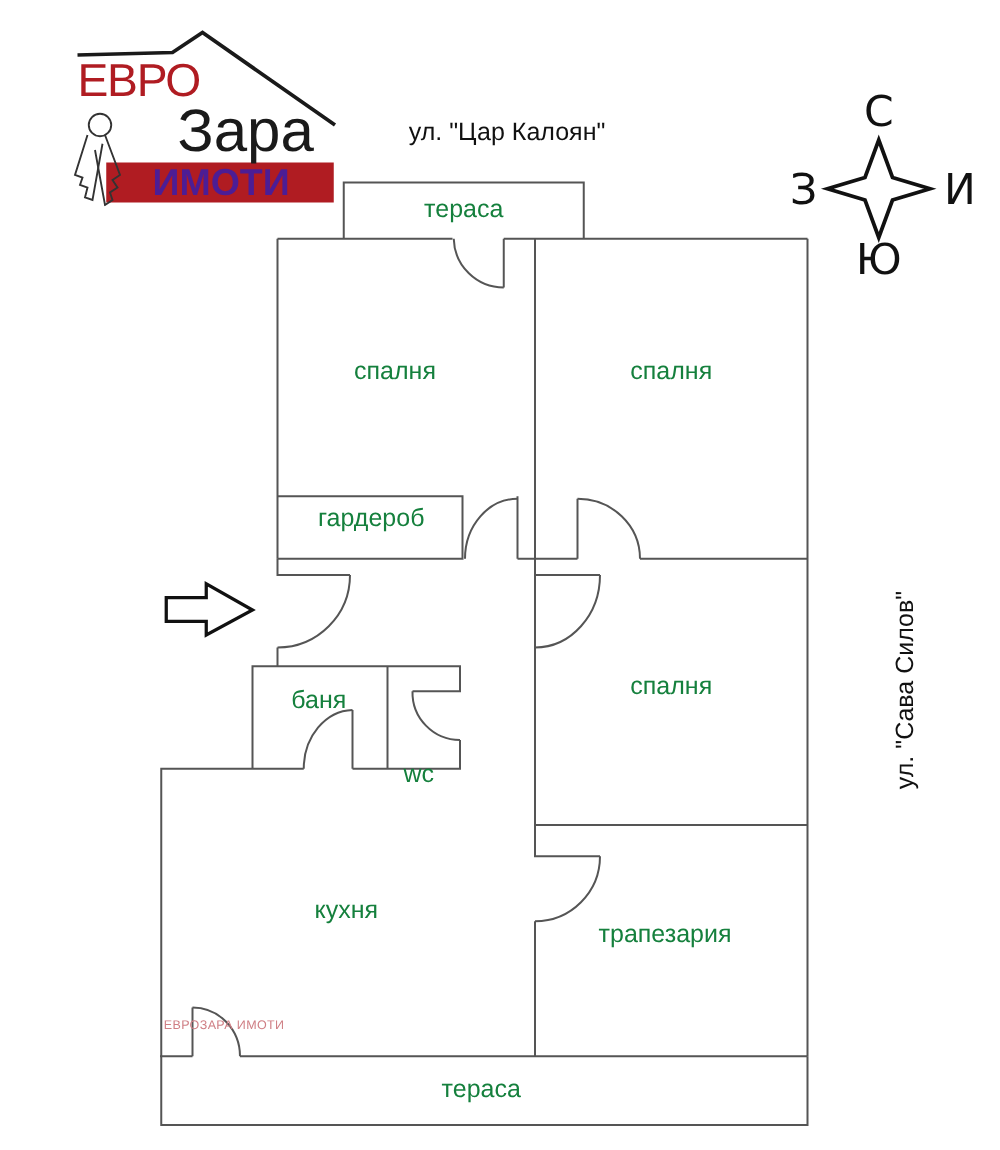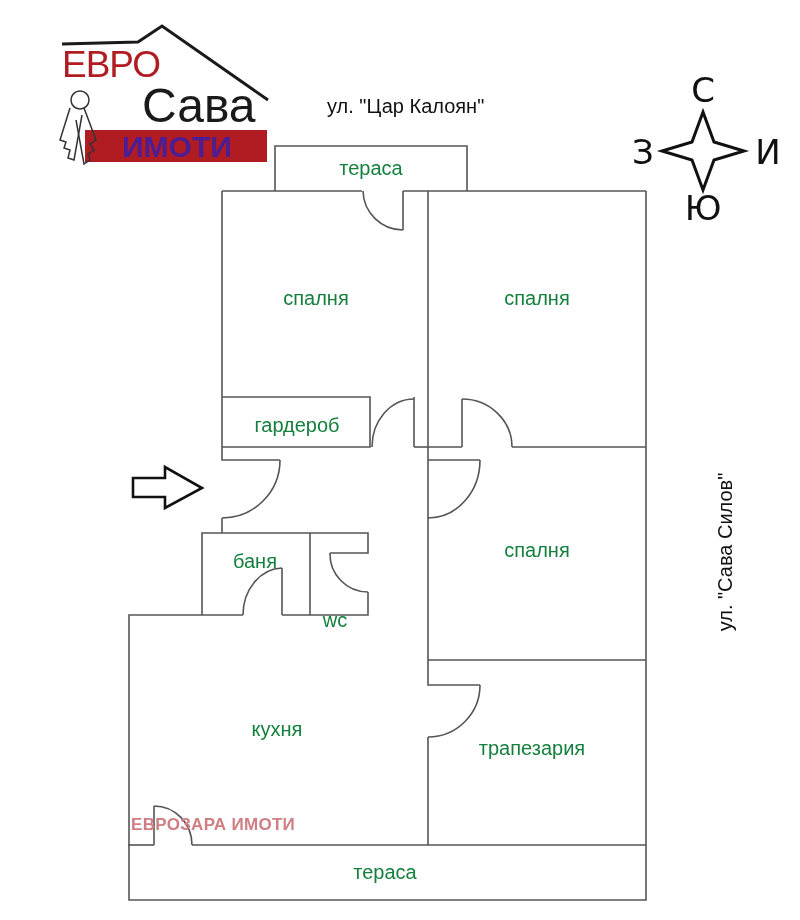--- a/index.html
+++ b/index.html
@@ -3,41 +3,41 @@
 <meta charset="utf-8">
 <style>
   html, body { margin:0; padding:0; background:#ffffff; }
   body { width:800px; height:920px; position:relative; overflow:hidden; font-family:"Liberation Sans", sans-serif; color:#111; }
   .abs { position:absolute; }
   svg.plan { position:absolute; left:0; top:0; }
   .room-label { position:absolute; font-size:20px; color:#15803d; white-space:nowrap; transform:translate(-50%,-50%); }
   .street { position:absolute; font-size:20px; color:#111; white-space:nowrap; }
   .street-vert { position:absolute; font-size:20px; white-space:nowrap; transform-origin:center center; transform:translate(-50%,-50%) rotate(-90deg); }
   .compass-letter { position:absolute; font-size:34px; color:#111; transform:translate(-50%,-50%); font-family:"DejaVu Sans", sans-serif; }
-  .watermark { position:absolute; font-size:17px; font-weight:bold; color:#cf7e84; white-space:nowrap; letter-spacing:0.3px; }
+  .watermark { position:absolute; font-size:10px; font-weight:normal; color:#cf7e84; white-space:nowrap; letter-spacing:0.3px; }
   .logo-evro { position:absolute; font-size:37px; color:#b01c22; letter-spacing:-1px; line-height:1; }
   .logo-zara { position:absolute; font-size:48px; color:#1a1a1a; line-height:1; }
   .logo-imoti { position:absolute; font-size:30px; color:#4c1d95; font-weight:bold; line-height:1; letter-spacing:0px; }
 </style>
 </head>
 <body>
 
 <div class="abs" style="left:50px;top:20px;width:220px;height:145px;">
   <svg width="220" height="145" style="position:absolute;left:0;top:0;">
     <polyline points="12,24 88,22 112,6 218,80" fill="none" stroke="#1a1a1a" stroke-width="3"></polyline>
     <rect x="35" y="110" width="182" height="32" fill="#b01c22"></rect>
 
     <g fill="none" stroke="#333" stroke-width="1.5">
       <circle cx="30" cy="80" r="9"></circle>
       <path d="M20,88 L10,120 L16,122 L14,128 L20,130 L18,138 L24,140 L32,95"></path>
       <path d="M34,88 L46,120 L40,124 L44,130 L38,134 L40,140 L34,144 L26,100"></path>
     </g>
   </svg>
   <div class="logo-evro" style="left:12px;top:26px;">ЕВРО</div>
-  <div class="logo-zara" style="left:92px;top:62px;">Сава</div>
+  <div class="logo-zara" style="left:92px;top:62px;">Зара</div>
   <div class="logo-imoti" style="left:72px;top:112px;">ИМОТИ</div>
 </div>
 
 <div class="street" style="left:327px;top:95px;">ул. "Цар Калоян"</div>
 <div class="street-vert" style="left:725px;top:552px;">ул. "Сава Силов"</div>
 
 <div>
   <svg class="plan" width="800" height="920" style="pointer-events:none;">
     <path d="M703,112 L714,142 L744,151 L714,160 L703,190 L692,160 L662,151 L692,142 Z" fill="#fff" stroke="#111" stroke-width="3" stroke-linejoin="miter"></path>
   </svg>
@@ -101,21 +101,21 @@
     <path d="M480,685 A52,52 0 0 1 428,737"></path>
     <line x1="428" y1="737" x2="428" y2="845"></line>
   </g>
 
   <path d="M133,478 L165,478 L165,467 L202,488 L165,508 L165,497 L133,497 Z" fill="#fff" stroke="#111" stroke-width="2.6" stroke-linejoin="miter"></path>
 </svg>
 
 <div class="room-label" style="left:371px;top:168px;">тераса</div>
 <div class="room-label" style="left:316px;top:298px;">спалня</div>
 <div class="room-label" style="left:537px;top:298px;">спалня</div>
-<div class="room-label" style="left:297px;top:425px;">гардероб</div>
+<div class="room-label" style="left:297px;top:415px;">гардероб</div>
 <div class="room-label" style="left:537px;top:550px;">спалня</div>
 <div class="room-label" style="left:255px;top:561px;">баня</div>
 <div class="room-label" style="left:335px;top:620px;">wc</div>
 <div class="room-label" style="left:277px;top:729px;text-align:right;">кухня</div>
 <div class="room-label" style="left:532px;top:748px;">трапезария</div>
 <div class="room-label" style="left:385px;top:872px;">тераса</div>
 
 <div class="watermark" style="left:131px;top:815px;">ЕВРОЗАРА ИМОТИ</div>
 
 </body></html>

